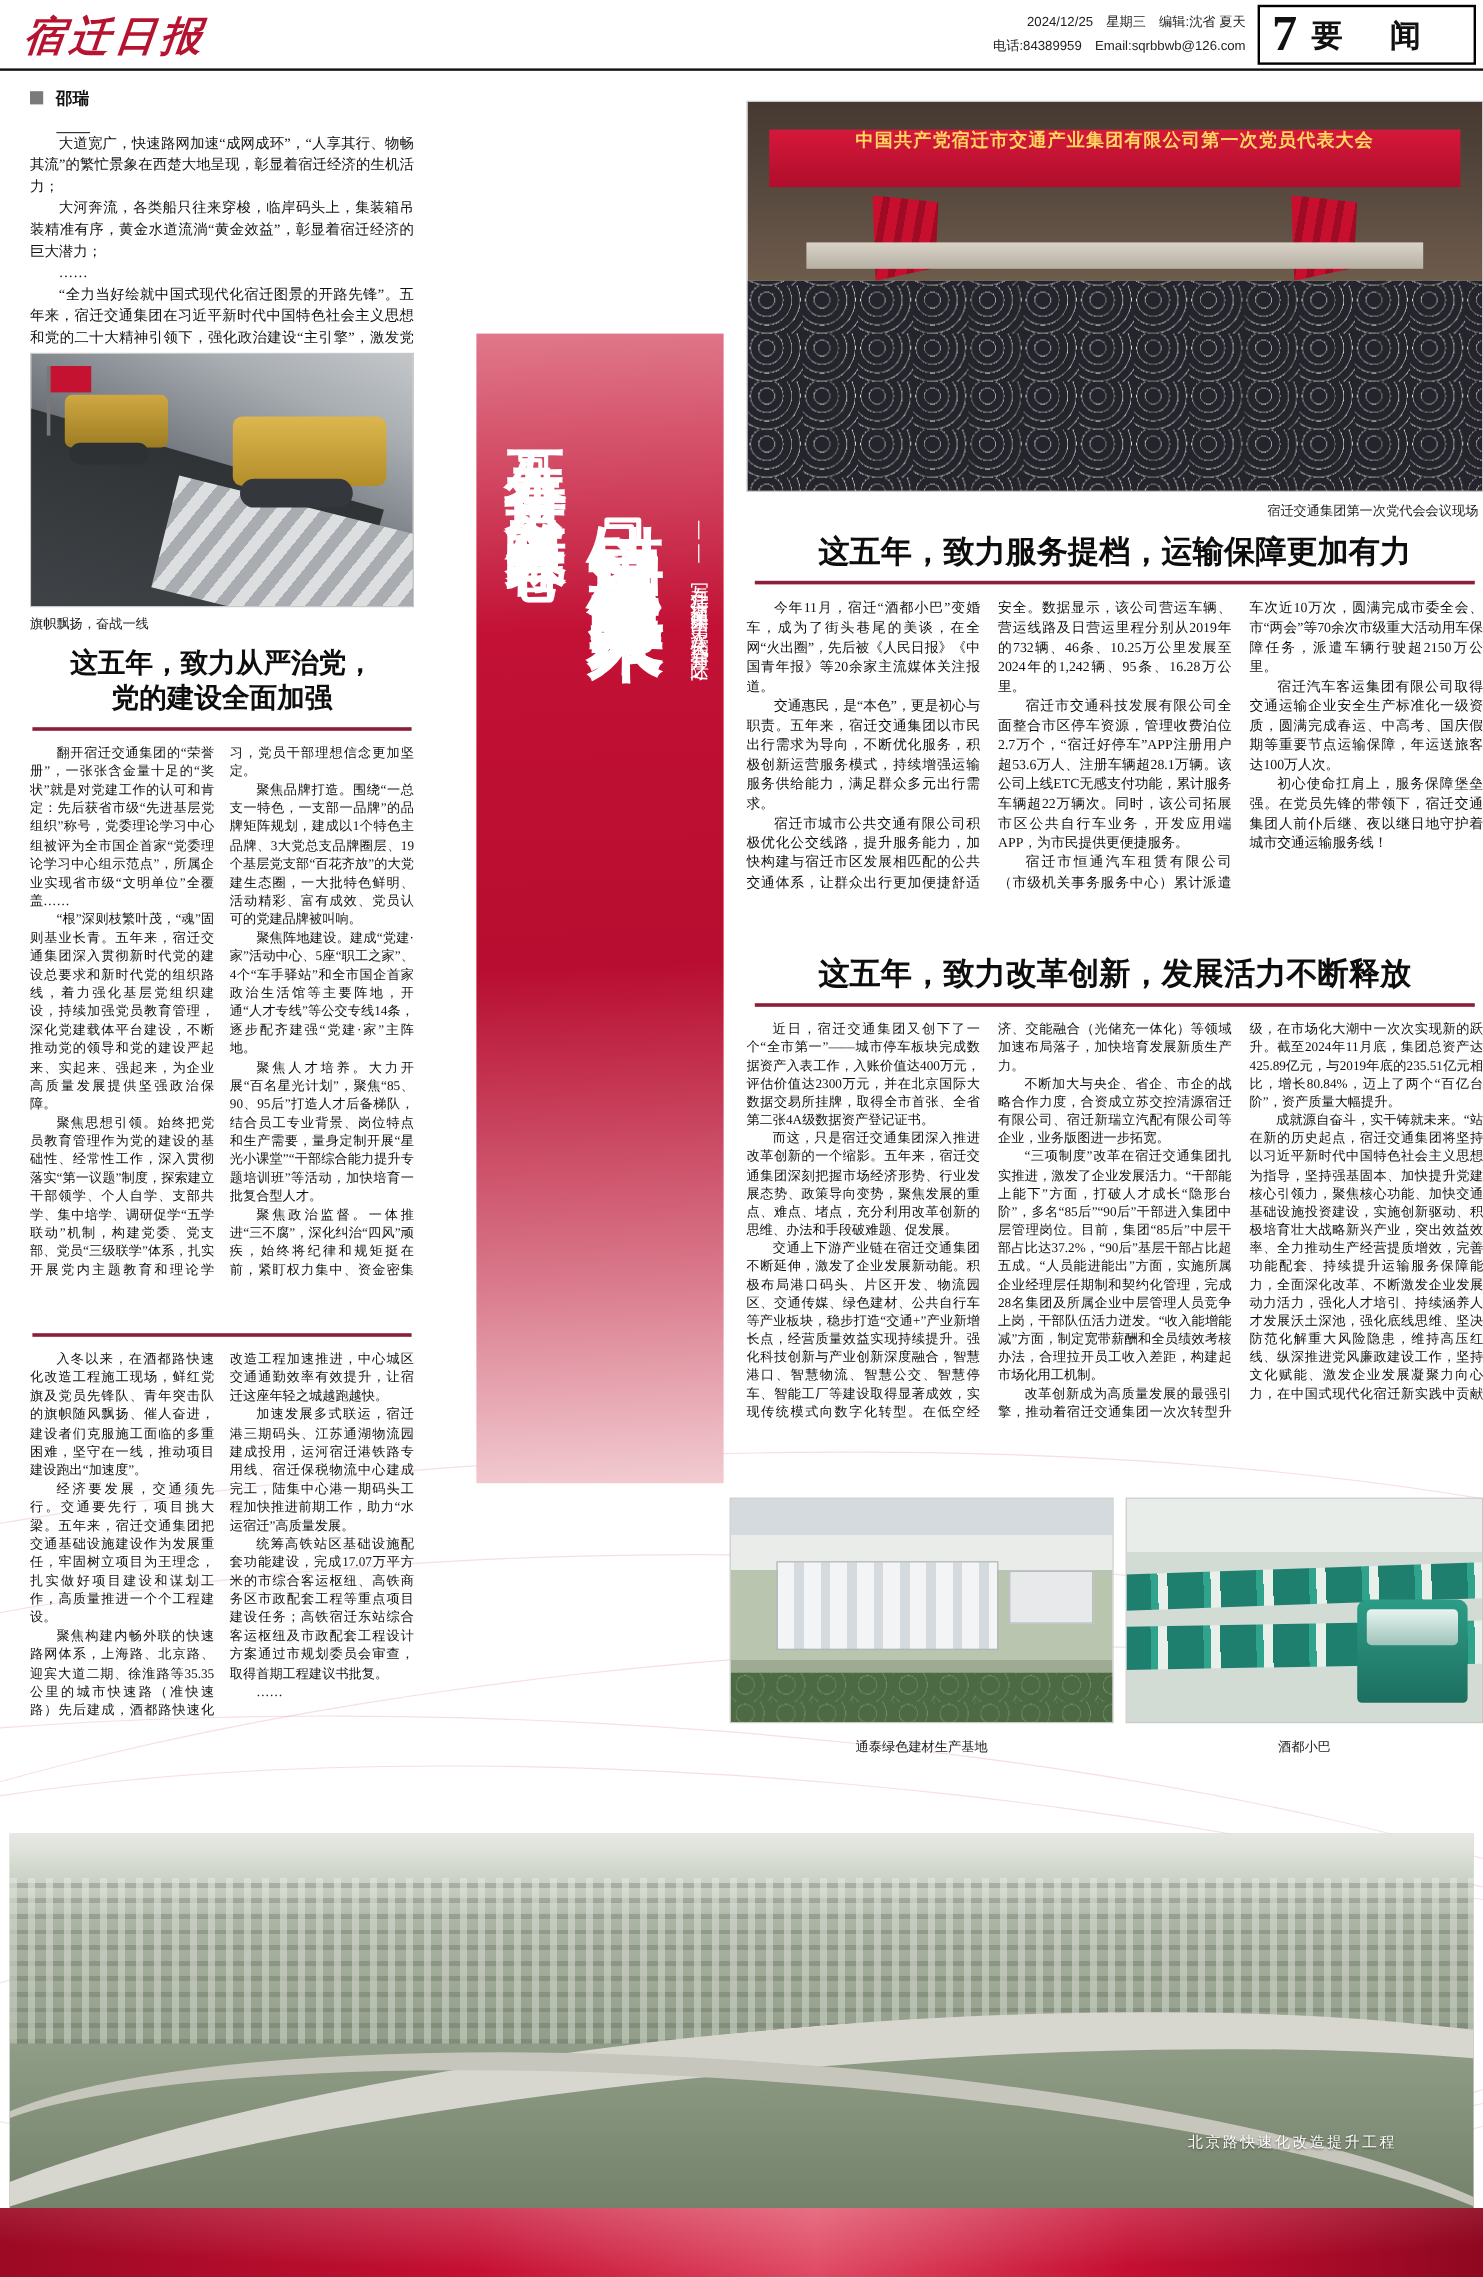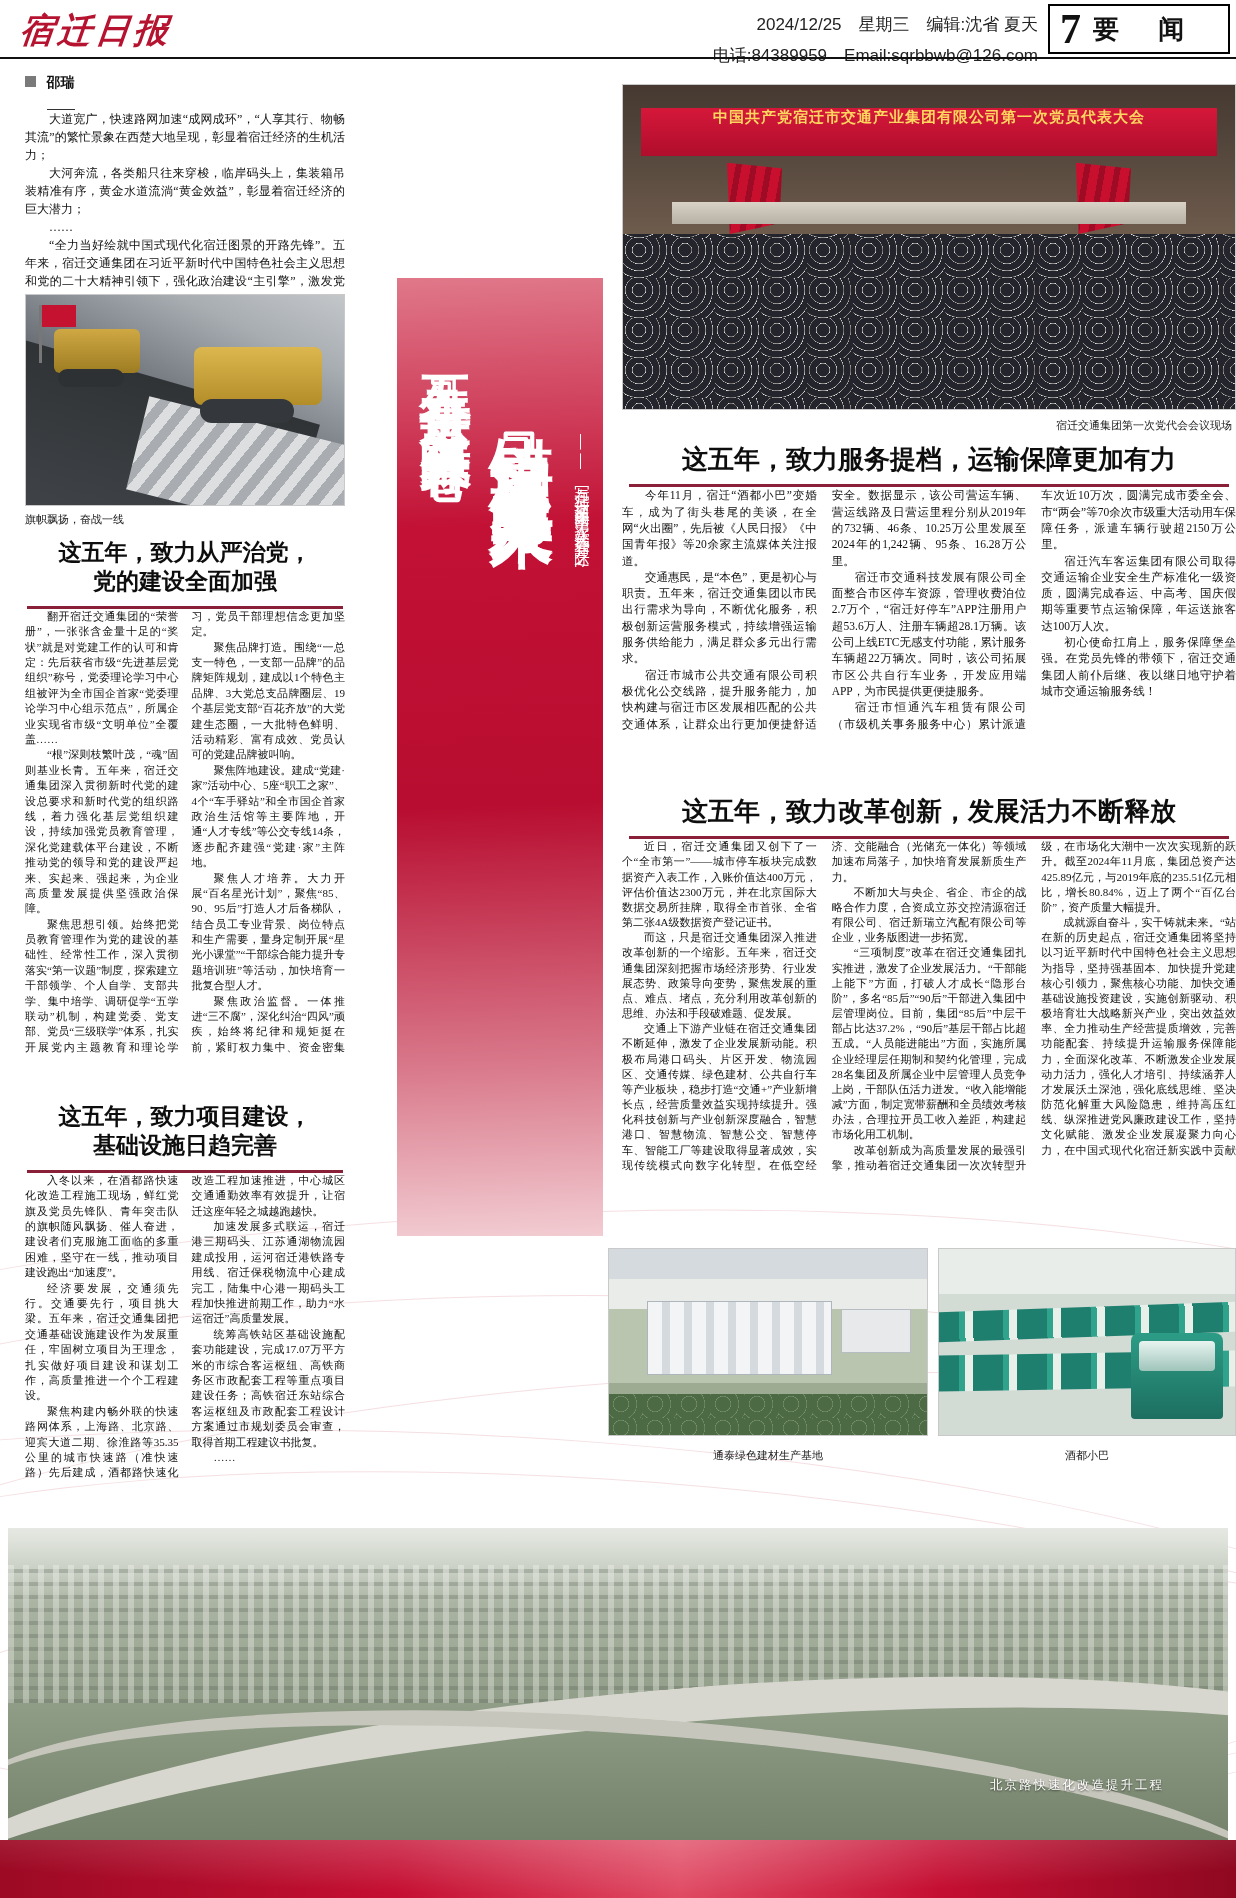--- a/index.html
+++ b/index.html
@@ -4,21 +4,21 @@
 <style>
   html,body{margin:0;padding:0;background:#e8e8e8;}
   .page{position:relative;width:1236px;height:1898px;margin:0 auto;background:#fff;overflow:hidden;
         font-family:"Liberation Serif","DejaVu Serif",serif;color:#111;}
   [data-name]{box-sizing:border-box;}
 
   
   .masthead{position:absolute;left:0;top:0;width:1236px;height:58px;background:#fff;z-index:5;}
   .logo{position:absolute;left:20px;top:8px;font-size:34px;font-weight:bold;font-style:italic;
         color:#b5132f;transform:skewX(-6deg);letter-spacing:4px;font-family:"DejaVu Serif",serif;}
-  .hinfo{position:absolute;left:560px;top:9px;width:478px;text-align:right;font-size:17px;
+  .hinfo{position:absolute;left:560px;top:9px;width:478px;text-align:right;font-size:11px;
          line-height:1.85;color:#222;font-family:"Liberation Sans",sans-serif;}
   .pagebox{position:absolute;left:1048px;top:4px;width:182px;height:50px;border:2px solid #000;
            display:flex;align-items:center;background:#fff;}
   .pnum{font-size:42px;font-weight:bold;padding:0 12px 0 10px;font-family:"Liberation Serif",serif;line-height:1;}
   .psec{font-size:26px;font-weight:bold;letter-spacing:16px;font-family:"Liberation Sans",sans-serif;white-space:nowrap;}
   .hrule{position:absolute;left:0;top:57px;width:1236px;height:2px;background:#111;z-index:5;}
 
   
   .byline{position:absolute;left:25px;top:74px;font-size:14px;font-weight:bold;z-index:2;}
   .byline .sq{display:inline-block;width:11px;height:11px;background:#7a7a7a;margin-right:7px;}
@@ -26,21 +26,21 @@
   .intro{position:absolute;left:25px;top:110px;width:320px;height:182px;overflow:hidden;
          font-size:12px;line-height:1.5;text-align:justify;z-index:2;}
   .intro p{margin:0;text-indent:2em;}
 
   .cap{font-size:11px;color:#222;z-index:2;position:absolute;}
 
   .art{position:absolute;z-index:2;}
   .art h2{margin:0;text-align:center;font-family:"Liberation Sans",sans-serif;font-weight:bold;
           color:#0d0d0d;}
   .art .rule2{height:3px;background:#8a1f38;margin:9px auto 0;}
-  .abody{text-align:justify;overflow:hidden;}
+  .abody{margin-top:12px;text-align:justify;overflow:hidden;}
   .abody p{margin:0;text-indent:2em;}
   .two{column-count:2;column-gap:13px;font-size:11px;line-height:1.4;}
   .three{column-count:3;column-gap:15px;}
 
   .art-party{left:25px;top:538px;width:320px;}
   .art-party h2{font-size:23px;line-height:1.28;}
   .art-party .abody{height:452px;}
   .art-project{left:25px;top:1102px;width:320px;}
   .art-project h2{font-size:23px;line-height:1.28;}
   .art-project .abody{height:318px;}
@@ -196,24 +196,20 @@
       <p data-name="paragraph">聚焦思想引领。始终把党员教育管理作为党的建设的基础性、经常性工作，深入贯彻落实“第一议题”制度，探索建立干部领学、个人自学、支部共学、集中培学、调研促学“五学联动”机制，构建党委、党支部、党员“三级联学”体系，扎实开展党内主题教育和理论学习，党员干部理想信念更加坚定。</p>
       <p data-name="paragraph">聚焦品牌打造。围绕“一总支一特色，一支部一品牌”的品牌矩阵规划，建成以1个特色主品牌、3大党总支品牌圈层、19个基层党支部“百花齐放”的大党建生态圈，一大批特色鲜明、活动精彩、富有成效、党员认可的党建品牌被叫响。</p>
       <p data-name="paragraph">聚焦阵地建设。建成“党建·家”活动中心、5座“职工之家”、4个“车手驿站”和全市国企首家政治生活馆等主要阵地，开通“人才专线”等公交专线14条，逐步配齐建强“党建·家”主阵地。</p>
       <p data-name="paragraph">聚焦人才培养。大力开展“百名星光计划”，聚焦“85、90、95后”打造人才后备梯队，结合员工专业背景、岗位特点和生产需要，量身定制开展“星光小课堂”“干部综合能力提升专题培训班”等活动，加快培育一批复合型人才。</p>
       <p data-name="paragraph">聚焦政治监督。一体推进“三不腐”，深化纠治“四风”顽疾，始终将纪律和规矩挺在前，紧盯权力集中、资金密集的关键环节，严肃查处问题线索反映集中、职工群众反映强烈的“微腐败”问题。</p>
 
     </div>
   </div>
 
   <div class="art art-project" data-name="article-project-construction">
-    <h2 data-name="article-title">
-      <span data-name="article-title-line">这五年，致力项目建设，</span><br>
-      <span data-name="article-title-line">基础设施日趋完善</span>
-    </h2>
     <div class="rule2" style="width:316px;" data-name="title-underline"></div>
     <div class="abody two" data-name="article-body">
       <p data-name="paragraph">入冬以来，在酒都路快速化改造工程施工现场，鲜红党旗及党员先锋队、青年突击队的旗帜随风飘扬、催人奋进，建设者们克服施工面临的多重困难，坚守在一线，推动项目建设跑出“加速度”。</p>
       <p data-name="paragraph">经济要发展，交通须先行。交通要先行，项目挑大梁。五年来，宿迁交通集团把交通基础设施建设作为发展重任，牢固树立项目为王理念，扎实做好项目建设和谋划工作，高质量推进一个个工程建设。</p>
       <p data-name="paragraph">聚焦构建内畅外联的快速路网体系，上海路、北京路、迎宾大道二期、徐淮路等35.35公里的城市快速路（准快速路）先后建成，酒都路快速化改造工程加速推进，中心城区交通通勤效率有效提升，让宿迁这座年轻之城越跑越快。</p>
       <p data-name="paragraph">加速发展多式联运，宿迁港三期码头、江苏通湖物流园建成投用，运河宿迁港铁路专用线、宿迁保税物流中心建成完工，陆集中心港一期码头工程加快推进前期工作，助力“水运宿迁”高质量发展。</p>
       <p data-name="paragraph">统筹高铁站区基础设施配套功能建设，完成17.07万平方米的市综合客运枢纽、高铁商务区市政配套工程等重点项目建设任务；高铁宿迁东站综合客运枢纽及市政配套工程设计方案通过市规划委员会审查，取得首期工程建议书批复。</p>
       <p data-name="paragraph">……</p>
 
     </div>

